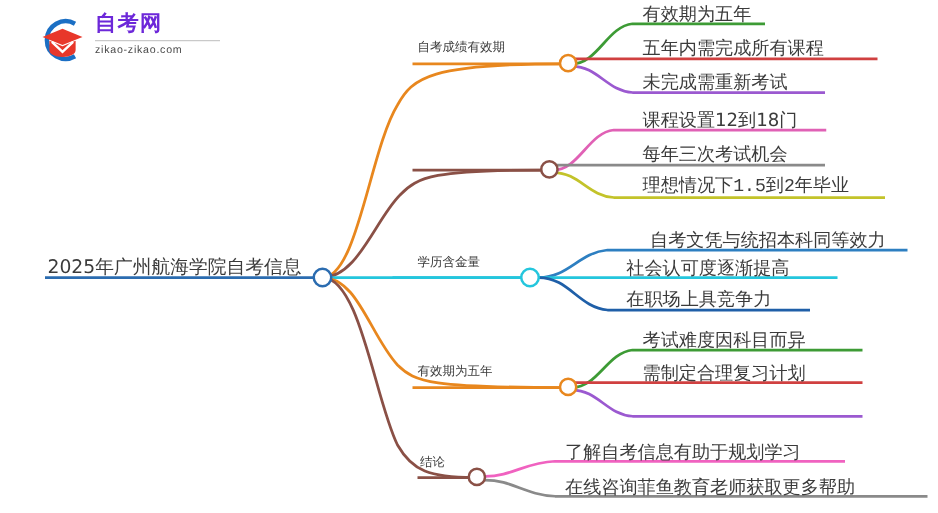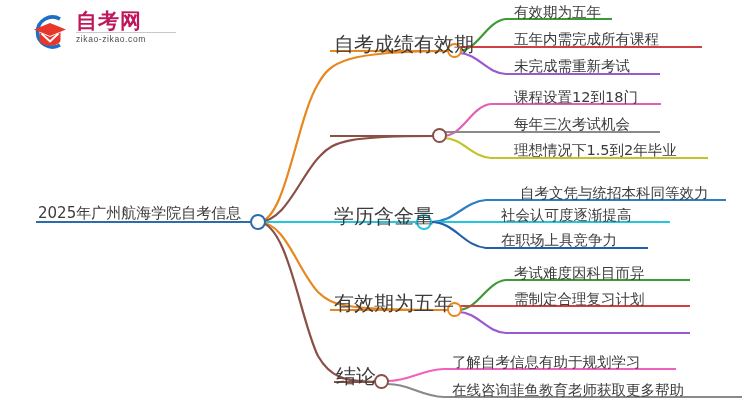--- a/index.html
+++ b/index.html
@@ -39,24 +39,24 @@
     width: 44px;
     height: 40px;
   }
   #logo .logo-text {
     position: absolute;
     left: 48px;
     top: 1px;
     width: 100px;
   }
   #logo .logo-cn {
-    font-family: Liberation Serif, serif;
-    font-size: 21px;
+    font-family: Liberation Mono, monospace;
+    font-size: 17px;
     font-weight: bold;
-    color: #be185d;
+    color: #6d28d9;
     letter-spacing: 1px;
     line-height: 20px;
     white-space: nowrap;
   }
   #logo .logo-rule {
     width: 100px;
     height: 1px;
     background: #c9c9c9;
     margin: 1px 0 1px 0;
   }
@@ -73,21 +73,21 @@
     white-space: nowrap;
     font-family: "DejaVu Sans", "Liberation Sans", sans-serif;
     color: #404040;
     line-height: 1;
   }
   .node-label.root {
     font-size: 15px;
     color: #3b3b3b;
   }
   .node-label.branch {
-    font-size: 20px;
+    font-size: 10px;
     color: #3b3b3b;
   }
   .node-label.leaf {
     font-size: 14.5px;
     color: #3b3b3b;
   }
   .ring {
     position: absolute;
     border-radius: 50%;
     background: #ffffff;
@@ -161,21 +161,21 @@
 
   <div class="node-label root" style="left:38px;top:206px;">2025年广州航海学院自考信息</div>
 
   <div class="node-label branch" style="left:334px;top:34px;">自考成绩有效期</div>
   <div class="node-label leaf" style="left:514px;top:5px;">有效期为五年</div>
   <div class="node-label leaf" style="left:514px;top:32px;">五年内需完成所有课程</div>
   <div class="node-label leaf" style="left:514px;top:59px;">未完成需重新考试</div>
 
   <div class="node-label leaf" style="left:514px;top:90px;">课程设置12到18门</div>
   <div class="node-label leaf" style="left:514px;top:117px;">每年三次考试机会</div>
-  <div class="node-label leaf" style="left:514px;top:143px;">理想情况下1.5到2年毕业</div>
+  <div class="node-label leaf" style="left:514px;top:143px;font-family:Liberation Mono, monospace;">理想情况下1.5到2年毕业</div>
 
   <div class="node-label branch" style="left:334px;top:206px;">学历含金量</div>
   <div class="node-label leaf" style="left:501px;top:186px;margin-left:19px;">自考文凭与统招本科同等效力</div>
   <div class="node-label leaf" style="left:501px;top:208px;">社会认可度逐渐提高</div>
   <div class="node-label leaf" style="left:501px;top:233px;">在职场上具竞争力</div>
 
   <div class="node-label branch" style="left:334px;top:293px;">有效期为五年</div>
   <div class="node-label leaf" style="left:514px;top:266px;">考试难度因科目而异</div>
   <div class="node-label leaf" style="left:514px;top:292px;">需制定合理复习计划</div>
 

